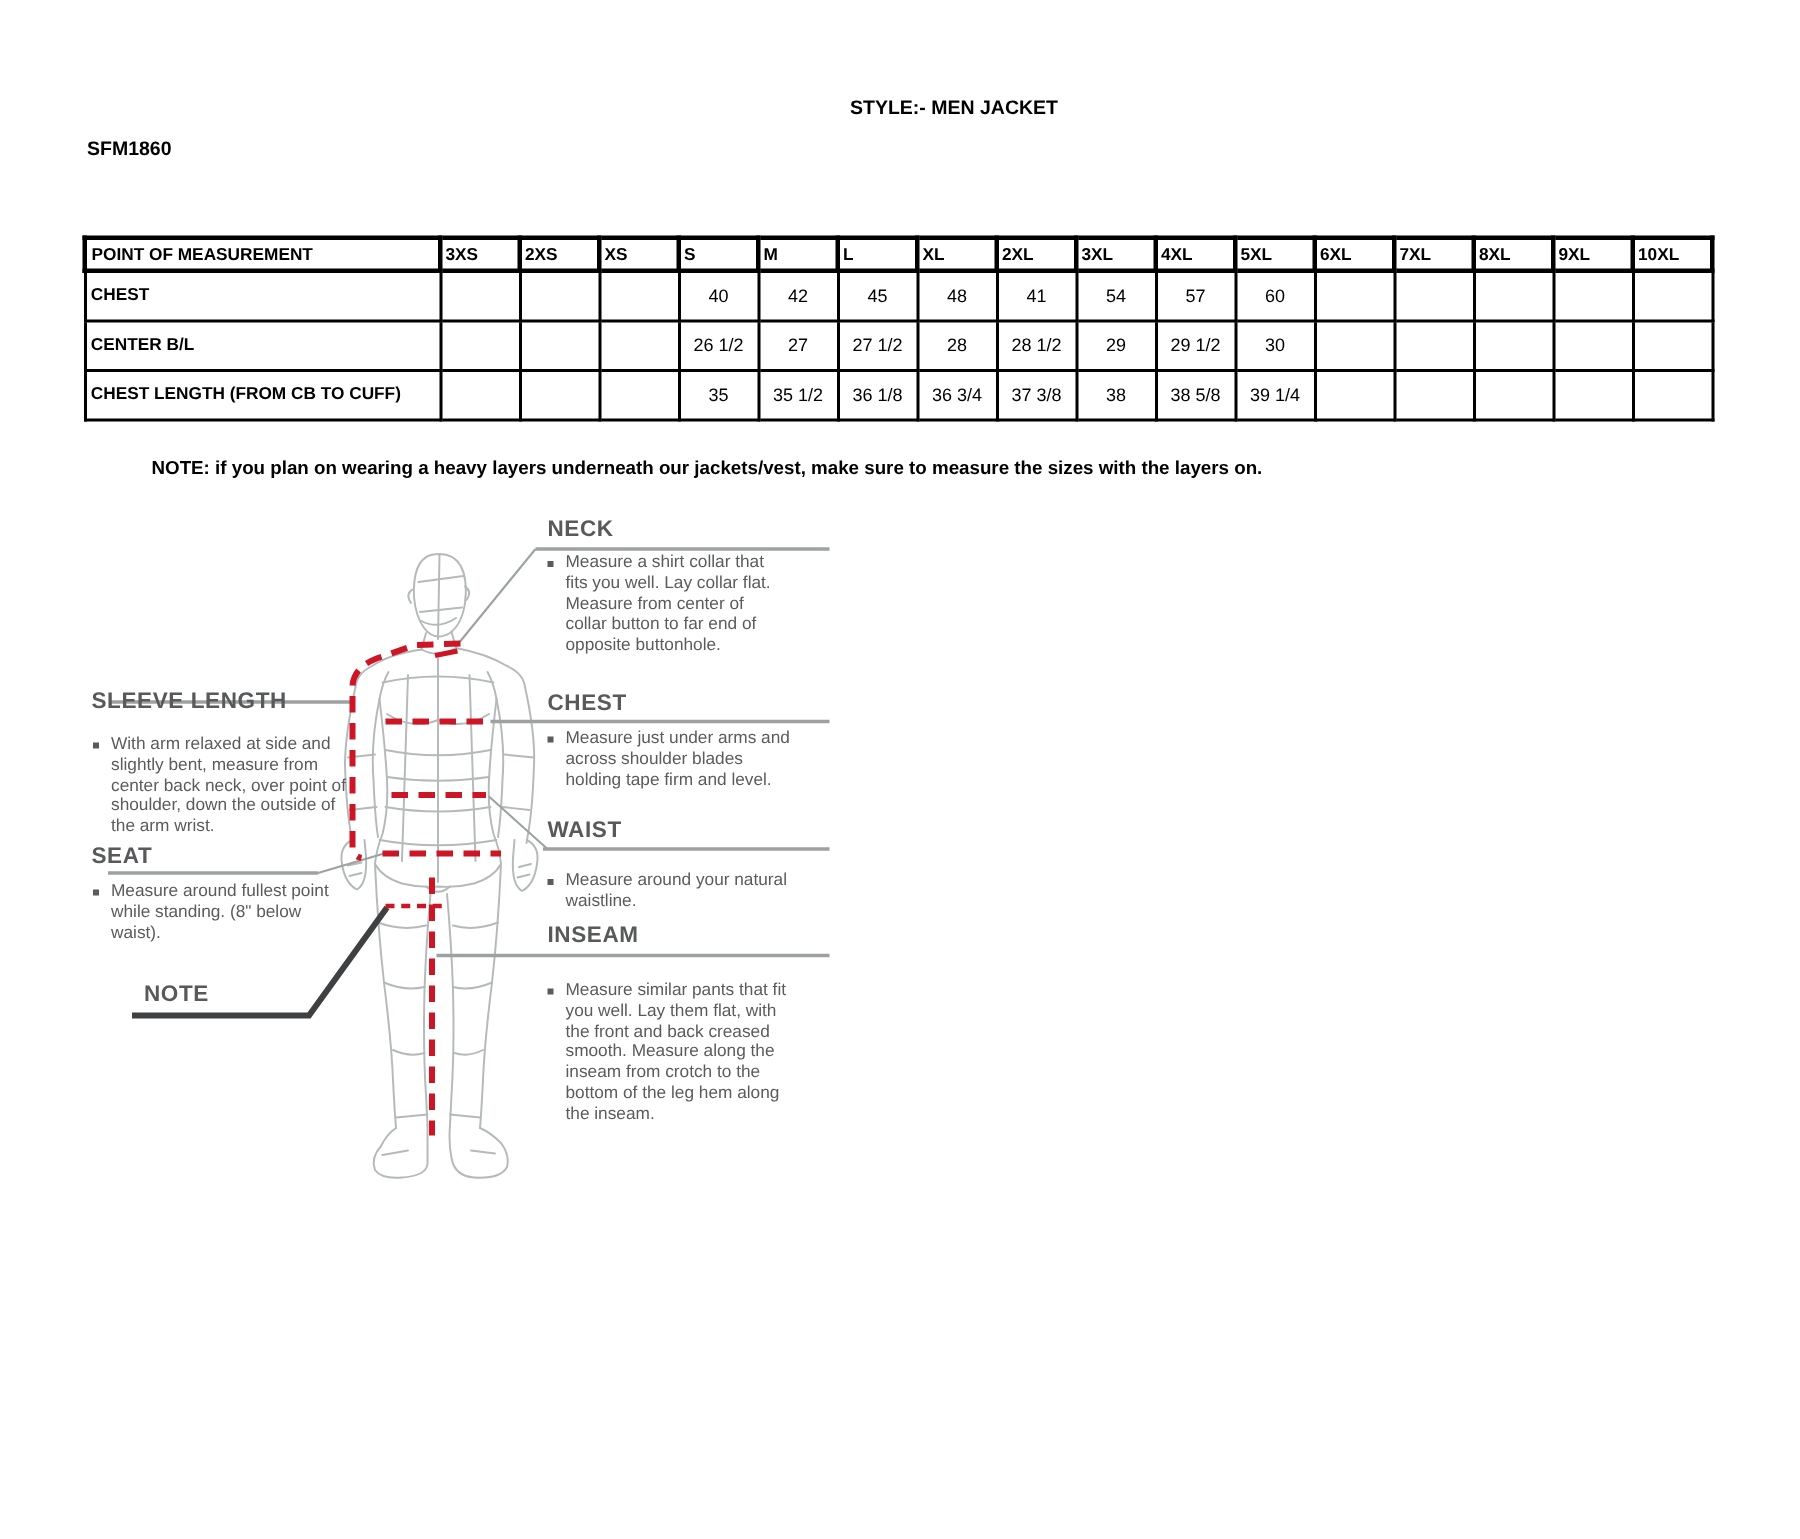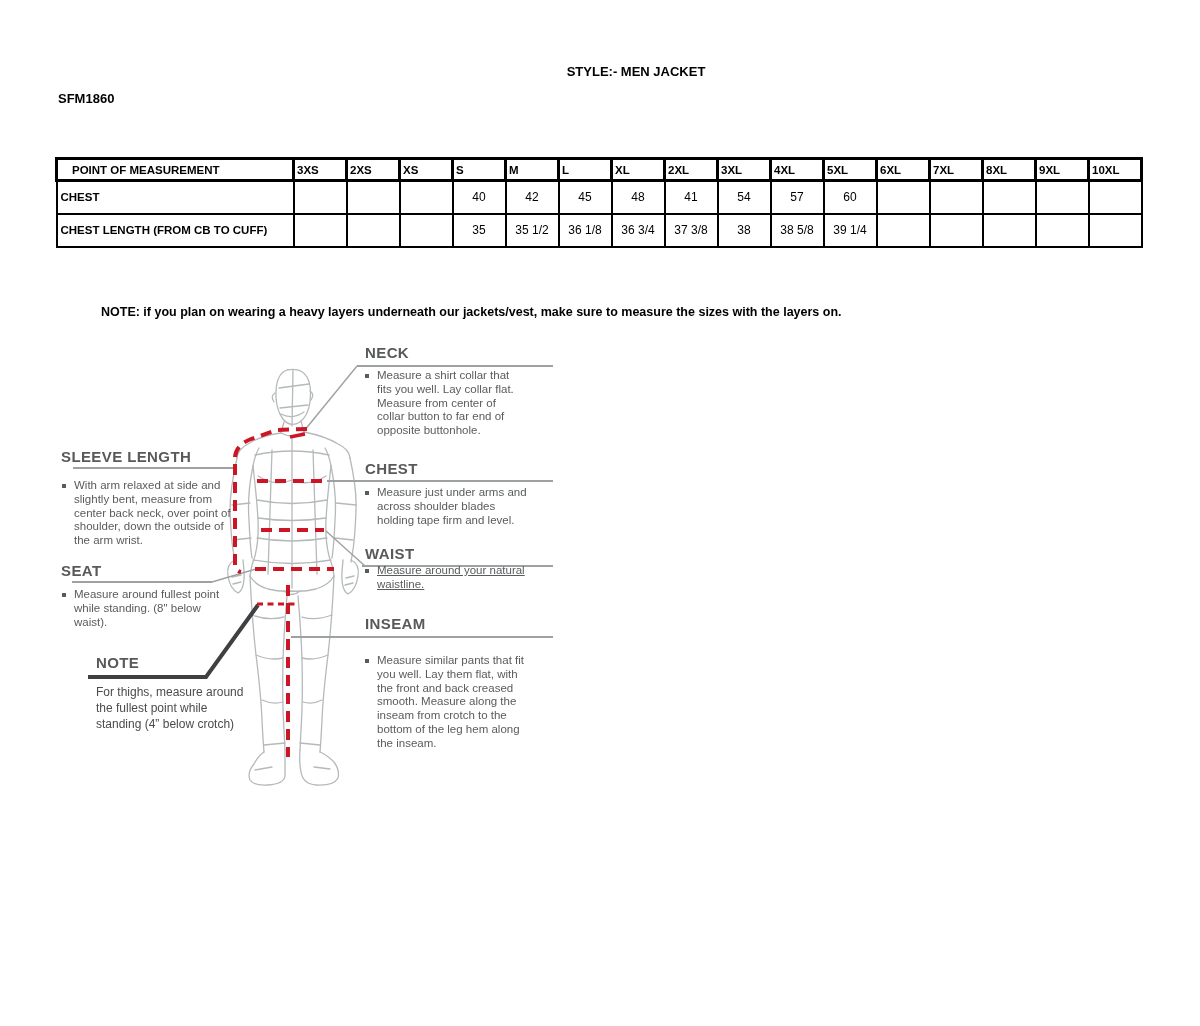--- a/index.html
+++ b/index.html
@@ -7,21 +7,21 @@
 
   .doc-title { position:absolute; top:64px; left:72px; right:0; text-align:center; font-size:13px; font-weight:bold; color:#000; }
   .style-code { position:absolute; top:91px; left:58px; font-size:13px; font-weight:bold; color:#000; }
   .note-line { position:absolute; top:305px; left:57px; font-size:12.5px; font-weight:bold; color:#000;padding-left:44px; }
 
   
   .size-table-wrap { position:absolute; top:157px; left:55px; }
   table.size-table { border-collapse:collapse; table-layout:fixed; width:1088px; background:#fff; }
   table.size-table th, table.size-table td { border:2px solid #000; overflow:hidden; white-space:nowrap; }
   table.size-table th { border-width:3px; height:22px; font-size:11.5px; font-weight:bold; text-align:left; padding:0 2px; }
-  table.size-table th.label-col { text-align:left; padding-left:14px; width:237px; }
+  table.size-table th.label-col { text-align:left; padding-left:3px; width:237px; }
   table.size-table td { height:33px; font-size:12px; font-weight:normal; text-align:center; }
   table.size-table td.row-label { font-weight:bold; font-size:11.5px; text-align:left; padding-left:3px; }
 
   
   .sec { position:absolute; color:#58595b; }
   .sec h3 { font-size:15px; font-weight:bold; letter-spacing:0.4px; color:#58595b; }
   .sec .desc { position:relative; font-size:11.5px; line-height:13.8px; color:#5a5b5d; }
   .sec .bullet { position:absolute; left:-12px; top:5px; width:4px; height:4px; background:#5a5b5d; display:block; }
   .sec.thigh-sec .desc { font-size:12px; line-height:16px; color:#4b4b4d; }
 
@@ -70,20 +70,39 @@
           <td>54</td>
           <td>57</td>
           <td>60</td>
           <td></td>
           <td></td>
           <td></td>
           <td></td>
           <td></td>
         </tr>
         <tr>
+          <td class="row-label">CENTER B/L</td>
+          <td></td>
+          <td></td>
+          <td></td>
+          <td>26 1/2</td>
+          <td>27</td>
+          <td>27 1/2</td>
+          <td>28</td>
+          <td>28 1/2</td>
+          <td>29</td>
+          <td>29 1/2</td>
+          <td>30</td>
+          <td></td>
+          <td></td>
+          <td></td>
+          <td></td>
+          <td></td>
+        </tr>
+        <tr>
           <td class="row-label">CHEST LENGTH (FROM CB TO CUFF)</td>
           <td></td>
           <td></td>
           <td></td>
           <td>35</td>
           <td>35 1/2</td>
           <td>36 1/8</td>
           <td>36 3/4</td>
           <td>37 3/8</td>
           <td>38</td>
@@ -193,41 +212,40 @@
     <path d="M257,604 L296,604" stroke-width="3" stroke-dasharray="6 4.5"></path>
     <path d="M288,585 L288,757" stroke-width="4" stroke-dasharray="11 7"></path>
   </g>
 </svg>
 
 <div class="sec" style="left:365px; top:344px; width:160px;">
   <h3>NECK</h3>
   <p class="desc" style="margin-top:8px; margin-left:12px;"><span class="bullet"></span><span>Measure a shirt collar that fits you well. Lay collar flat. Measure from center of collar button to far end of opposite buttonhole.</span></p>
 </div>
 
-<div class="sec" style="left:61px; top:448px; width:178px;">
+<div class="sec" style="left:61px; top:459px; width:178px;">
   <h3>SLEEVE LENGTH</h3>
   <p class="desc" style="margin-top:14px; margin-left:13px;"><span class="bullet"></span><span>With arm relaxed at side and slightly bent, measure from center back neck, over point of shoulder, down the outside of the arm wrist.</span></p>
 </div>
 
 <div class="sec" style="left:365px; top:460px; width:165px;">
   <h3>CHEST</h3>
   <p class="desc" style="margin-top:9px; margin-left:12px;"><span class="bullet"></span><span>Measure just under arms and across shoulder blades holding tape firm and level.</span></p>
 </div>
 
 <div class="sec" style="left:365px; top:545px; width:160px;">
   <h3>WAIST</h3>
-  <p class="desc" style="margin-top:2px; margin-left:12px;text-decoration:underline;"><span class="bullet"></span><span>Measure around your natural waistline.</span></p>
+  <p class="desc" style="margin-top:19px; margin-left:12px;"><span class="bullet"></span><span>Measure around your natural waistline.</span></p>
 </div>
 
 <div class="sec" style="left:61px; top:562px; width:160px;">
   <h3>SEAT</h3>
   <p class="desc" style="margin-top:9px; margin-left:13px;"><span class="bullet"></span><span>Measure around fullest point while standing. (8" below waist).</span></p>
 </div>
 
 <div class="sec" style="left:365px; top:615px; width:165px;">
   <h3>INSEAM</h3>
   <p class="desc" style="margin-top:22px; margin-left:12px;"><span class="bullet"></span><span>Measure similar pants that fit you well. Lay them flat, with the front and back creased smooth. Measure along the inseam from crotch to the bottom of the leg hem along the inseam.</span></p>
 </div>
 
 <div class="sec thigh-sec" style="left:96px; top:654px; width:150px;">
   <h3>NOTE</h3>
-  <p class="desc" style="margin-top:13px;"><span>For thighs, measure around the fullest point while standing (4” below crotch)</span></p>
 </div>
 
 </body></html>

